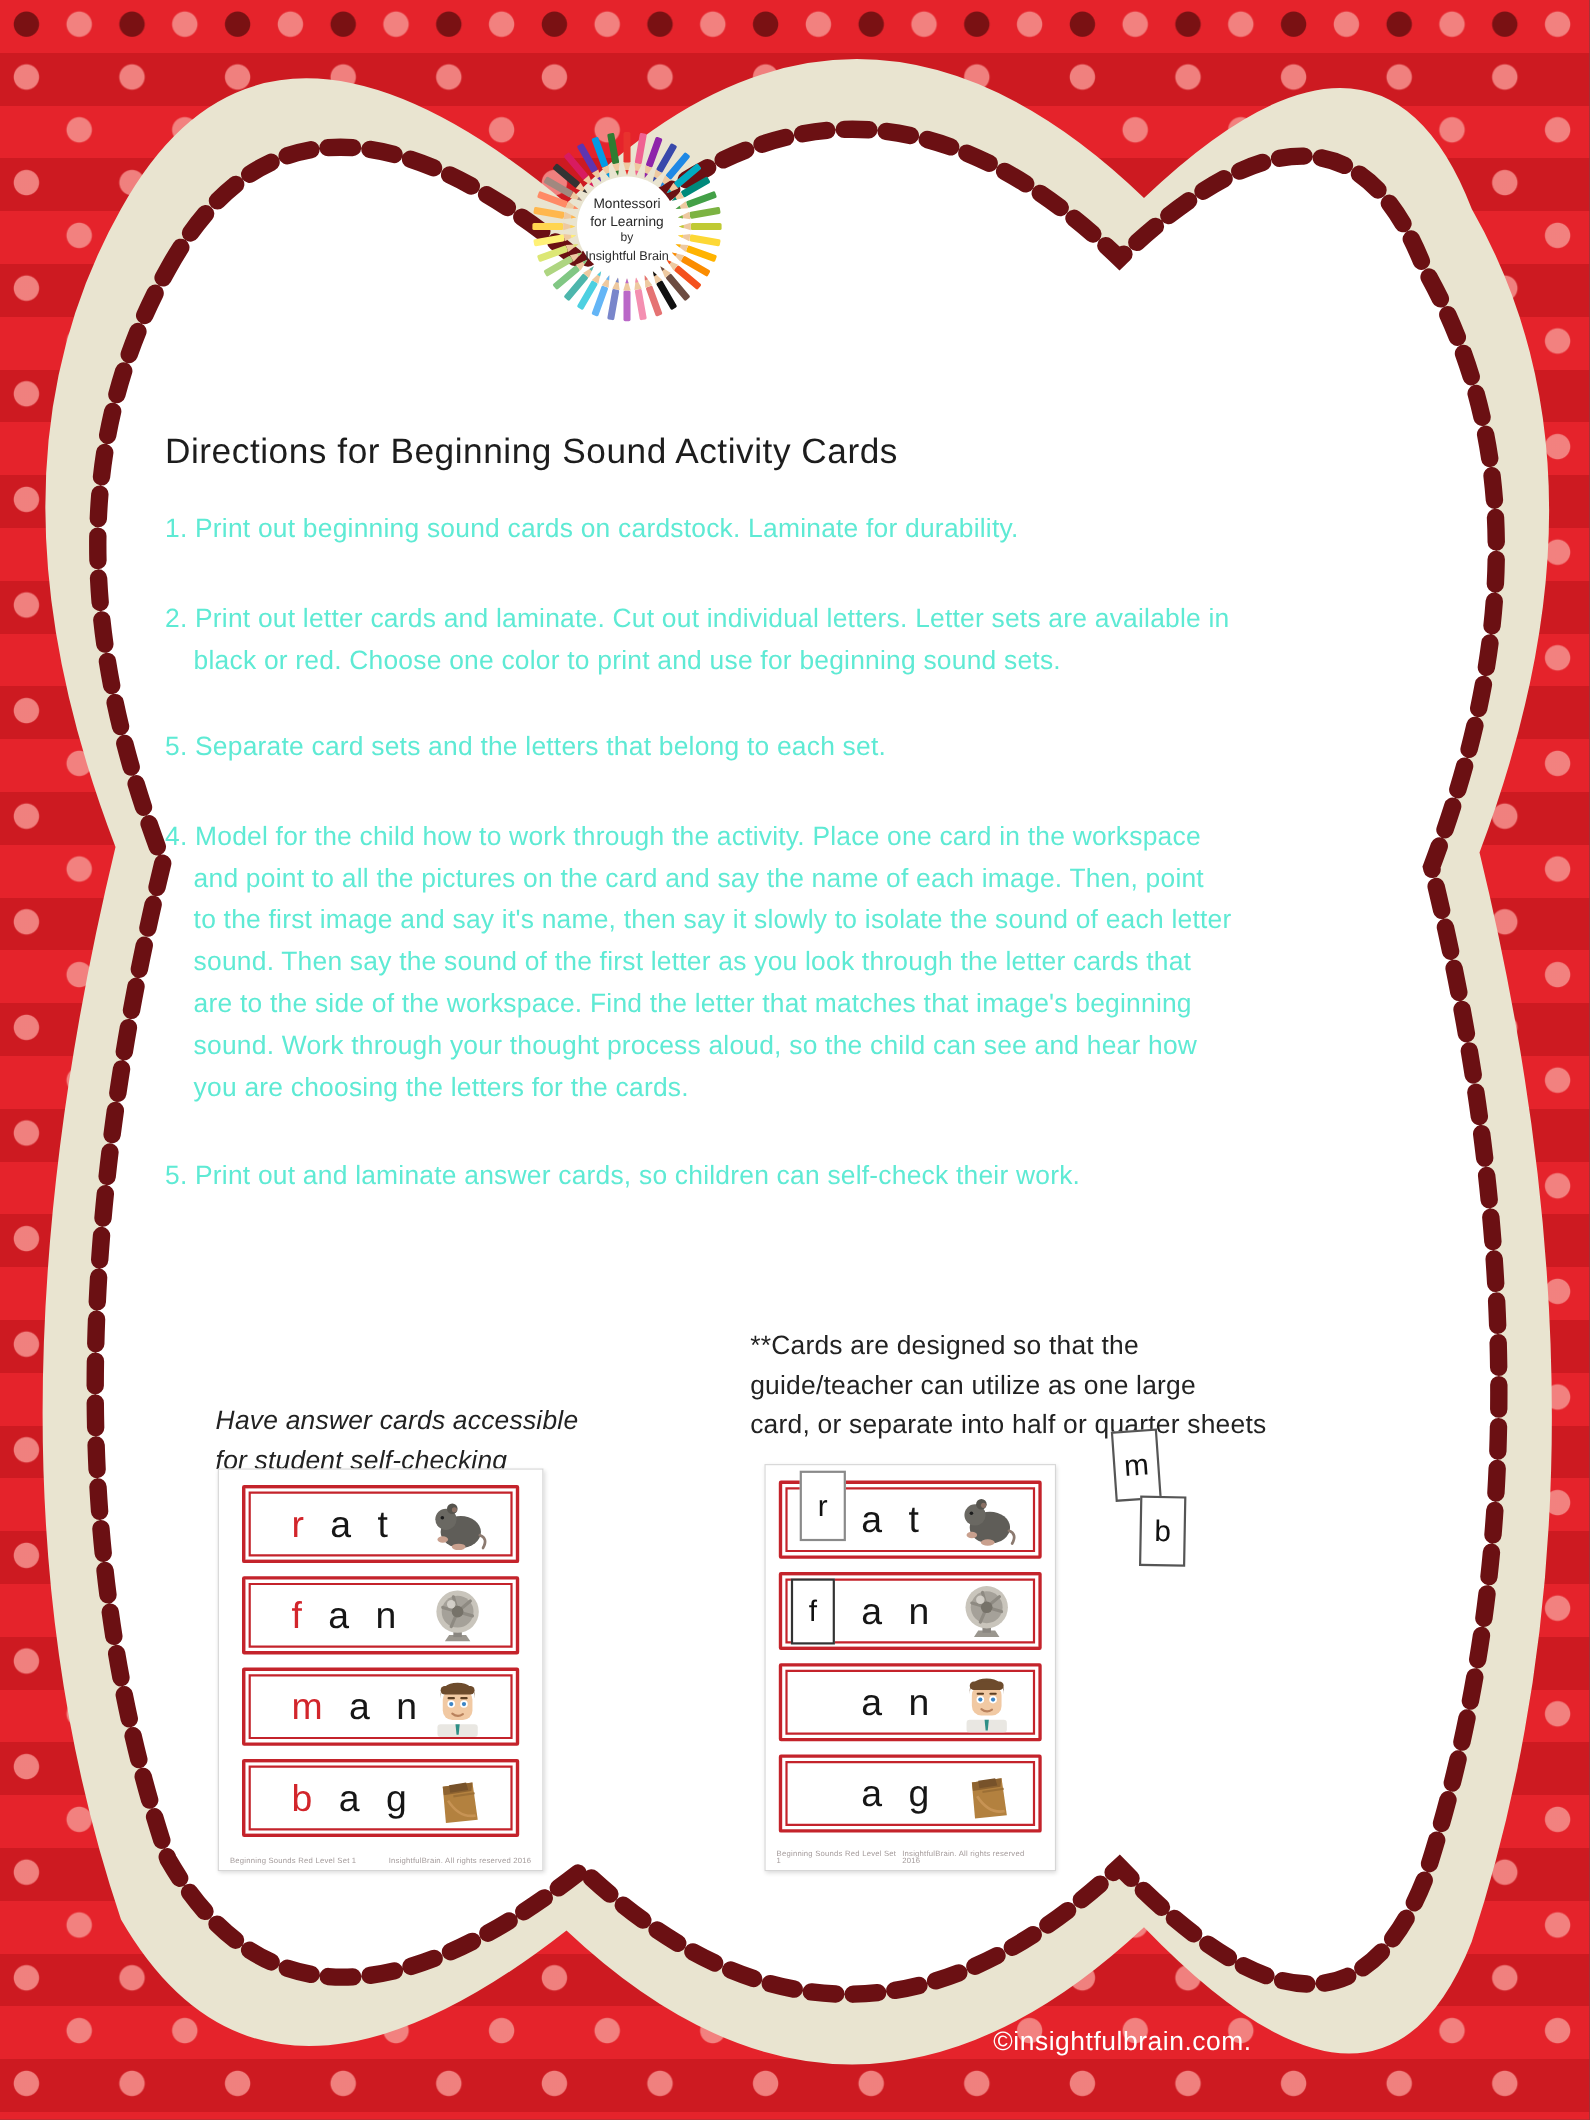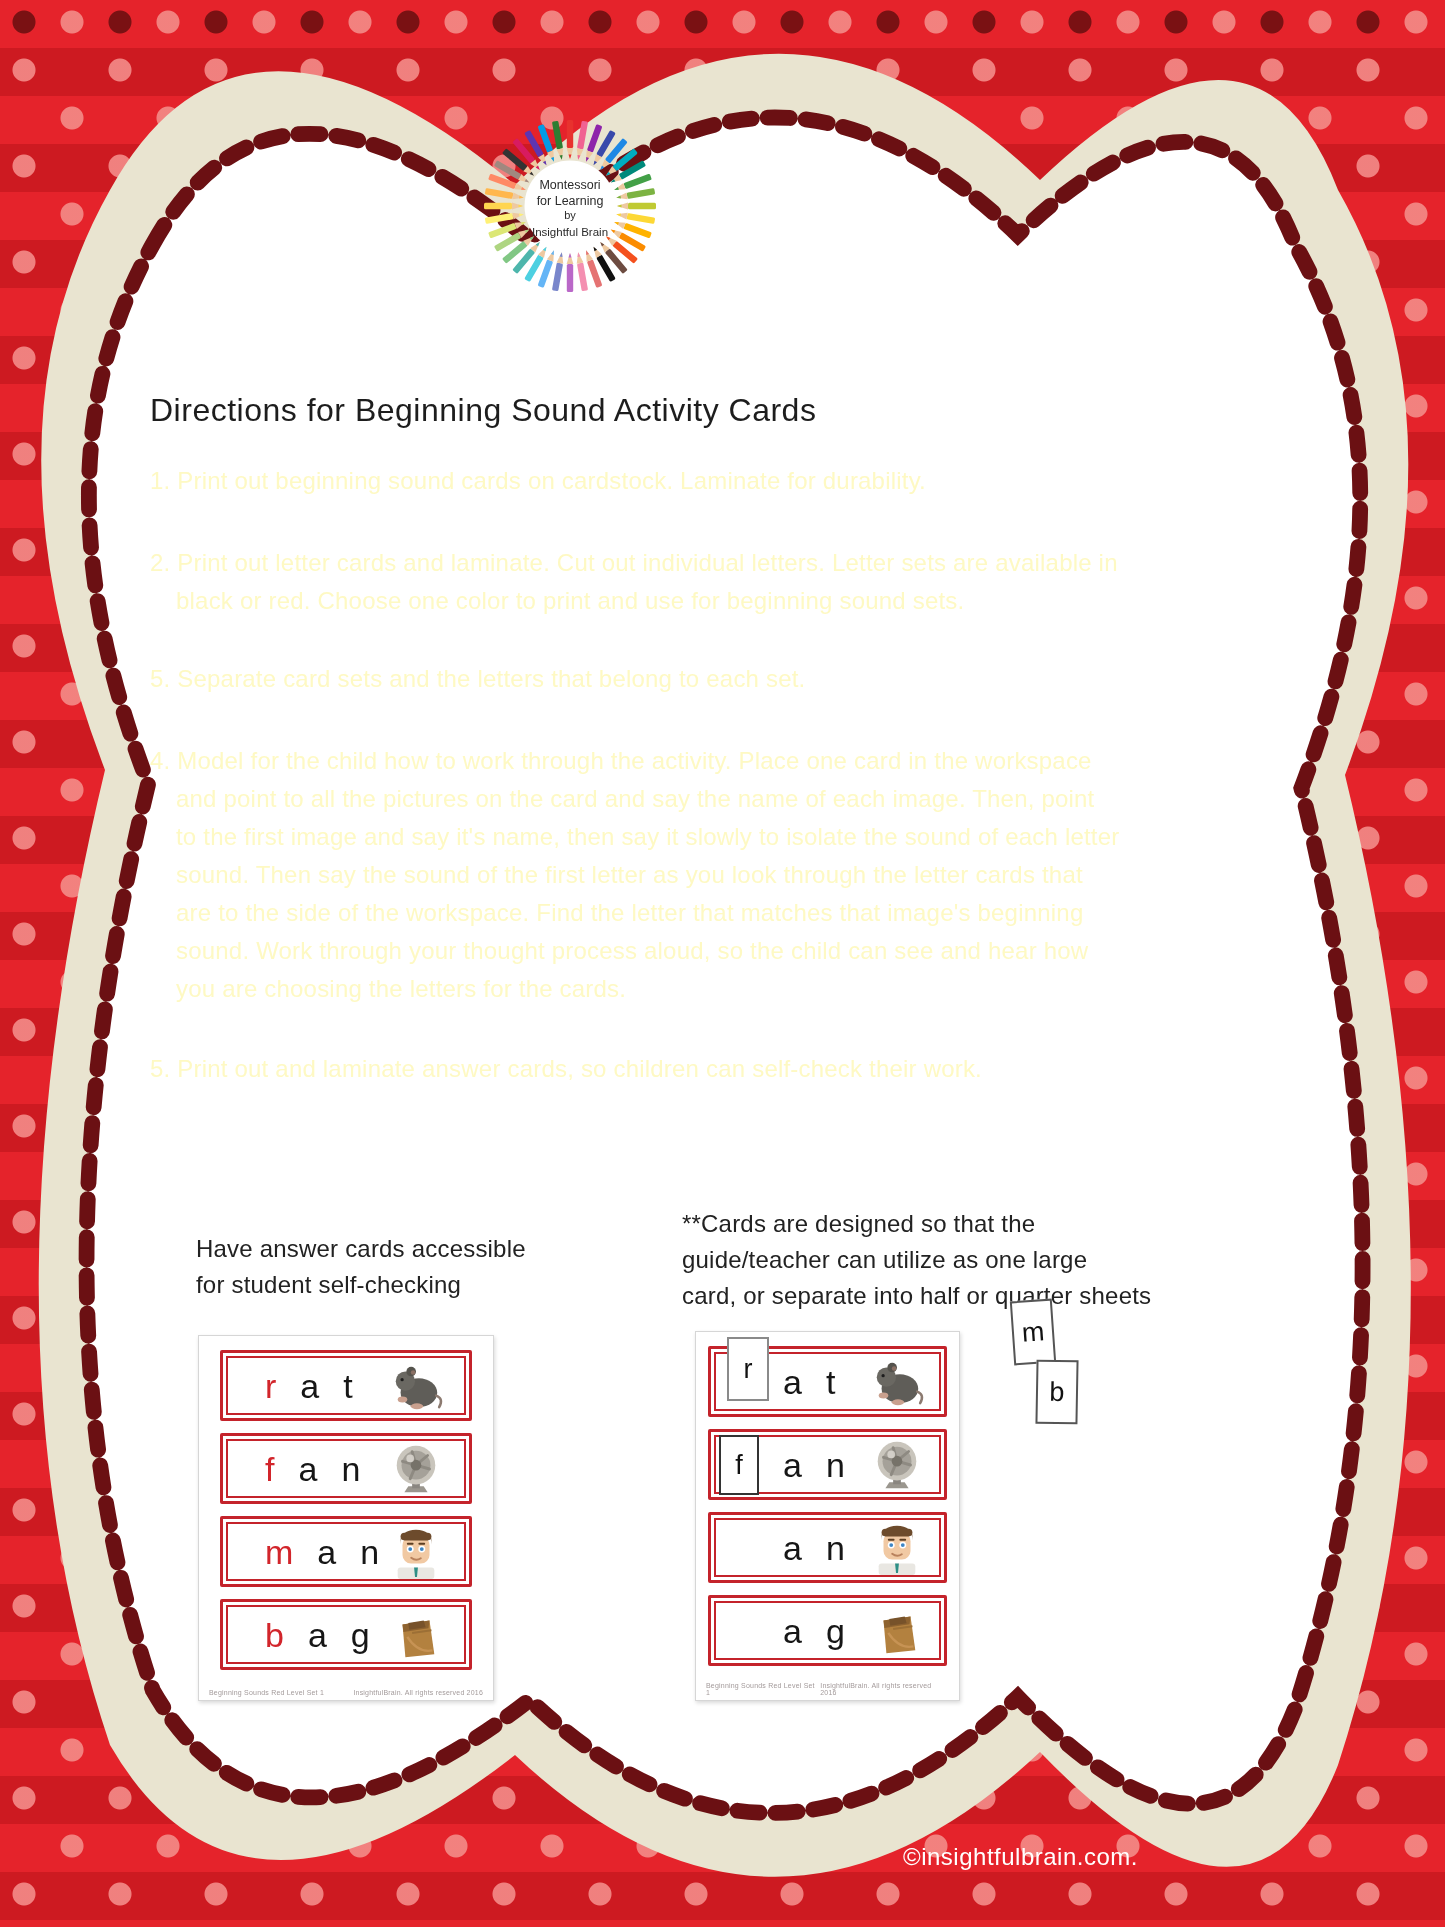--- a/index.html
+++ b/index.html
@@ -12,25 +12,25 @@
         radial-gradient(circle at 24px 22px, #7a1113 0 11px, rgba(0,0,0,0) 12px),
         radial-gradient(circle at 24px 24px, rgba(243,137,134,.92) 0 11px, rgba(0,0,0,0) 12px),
         radial-gradient(circle at 24px 24px, rgba(243,137,134,.92) 0 11px, rgba(0,0,0,0) 12px),
         repeating-linear-gradient(180deg,#e5232b 0 48px,#cd1a21 48px 96px);
       background-size:96px 1927px,96px 96px,96px 96px,100% 100%;
       background-position:0 0,0 46px,48px 94px,0 0;
       background-repeat:repeat-x,repeat,repeat,no-repeat;}
   .frame{position:absolute;left:0;top:0;}
   .logo{position:absolute;left:482px;top:118px;width:176px;height:176px;}
   .title{position:absolute;left:150px;top:392px;font-size:32px;letter-spacing:.5px;color:#1d1d1d;white-space:pre;}
-  .dir{position:absolute;left:150px;font-size:24px;line-height:38px;color:#fef9c3;
+  .dir{position:absolute;left:150px;font-size:24px;line-height:38px;color:#5eead4;
        white-space:pre-line;padding-left:26px;text-indent:-26px;width:1100px;letter-spacing:.2px;}
   #d1{top:462px}#d2{top:544px}#d3{top:660px}#d4{top:742px}#d5{top:1050px}
   .cap{position:absolute;font-size:24px;line-height:36px;color:#222;white-space:pre-line;letter-spacing:.2px;}
-  .cap-left{left:196px;top:1231px;}
+  .cap-left{left:196px;top:1274px;font-style:italic;}
   .cap-right{left:682px;top:1206px;}
   .card{position:absolute;background:#fff;border:1px solid #d6d6d6;box-shadow:1px 2px 4px rgba(0,0,0,.15);}
   #answer-card{left:198px;top:1335px;width:294px;height:364px;}
   #activity-card{left:695px;top:1331px;width:263px;height:368px;}
   .strips{padding-top:14px;display:flex;flex-direction:column;gap:12px;align-items:center;}
   .strip{position:relative;height:71px;border:3px solid #c4232b;border-radius:2px;background:#fff;
          box-shadow:inset 0 0 0 3px #fff, inset 0 0 0 5px #c4232b;box-sizing:border-box;}
   #answer-card .strip{width:252px;}
   #activity-card .strip{width:239px;}
   .letters{position:absolute;left:0;top:0;bottom:0;display:flex;align-items:center;gap:24px;

